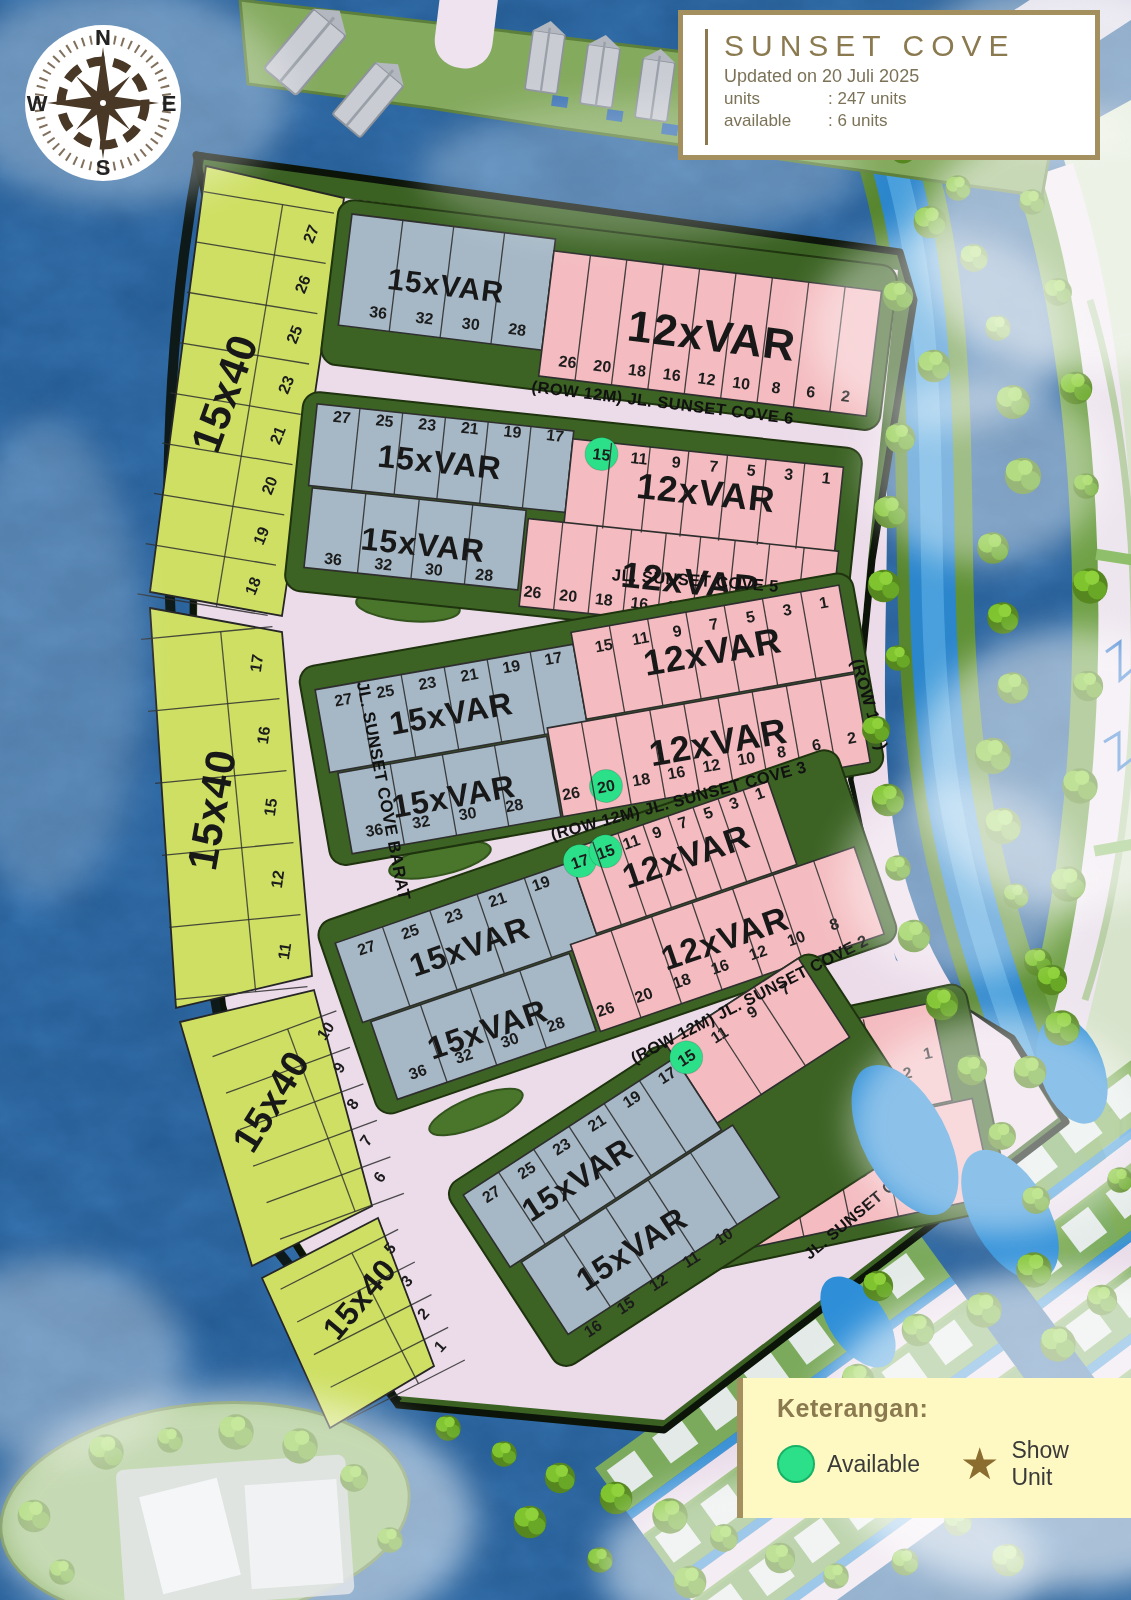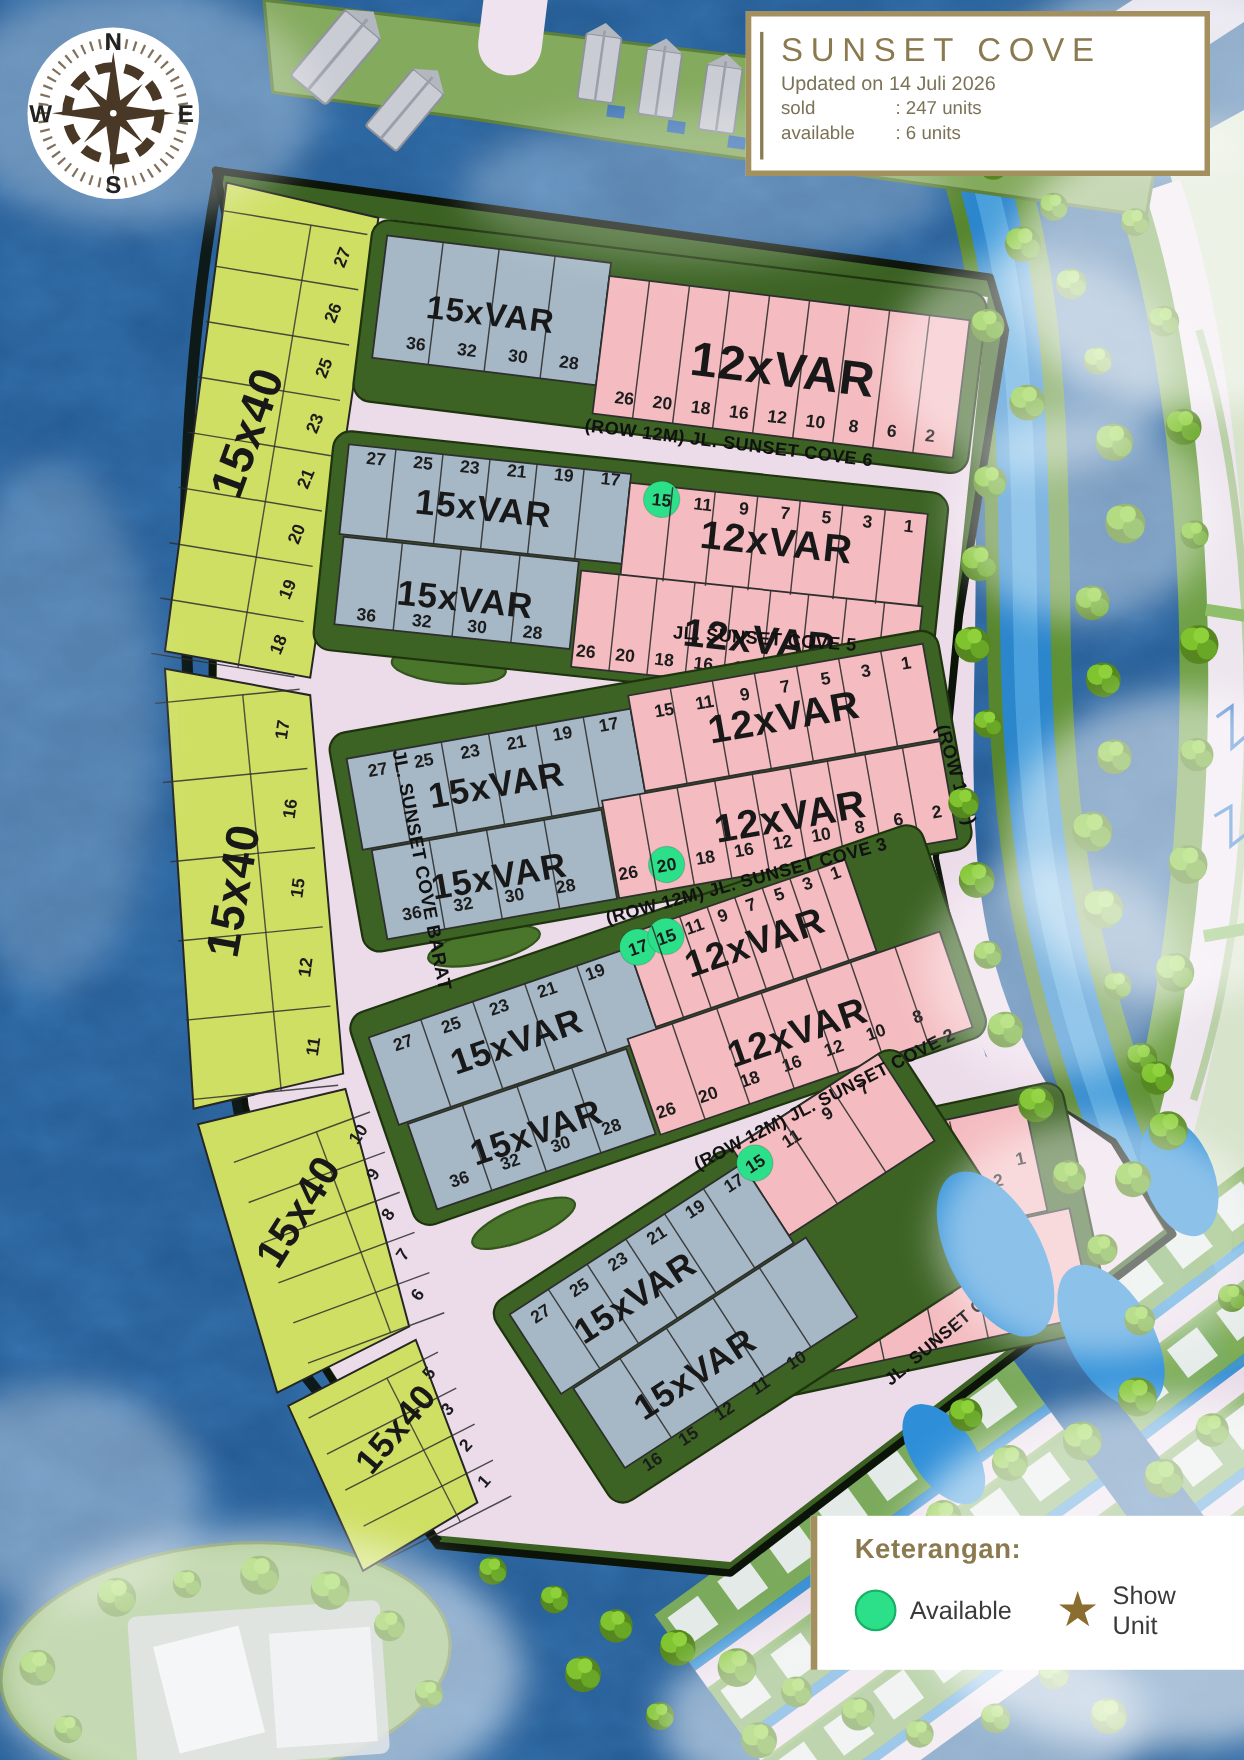--- a/index.html
+++ b/index.html
@@ -9,29 +9,29 @@
   .num{fill:#1c1c1c;font-weight:600;}
   .biglab{fill:#181818;font-weight:600;letter-spacing:1px;}
   .street{fill:#111;font-weight:700;letter-spacing:.4px;}
   .lotB{fill:var(--lot-blue);stroke:#2e2e2e;stroke-width:1.6;}
   .lotP{fill:var(--lot-pink);stroke:#2e2e2e;stroke-width:1.6;}
   .belt{fill:var(--belt-green);stroke:#1e330e;stroke-width:2;}
   .stripSeg{fill:var(--lot-green);stroke:#262626;stroke-width:1.8;}
   .overlay{position:absolute;box-sizing:border-box;}
   
   .titleBox{left:678px;top:10px;width:422px;height:150px;background:#fff;
-    border:5px solid var(--gold-border);padding:14px 18px 10px 8px;}
+    border:5px solid var(--gold-border);padding:14px 18px 10px 22px;}
   .titleInner{border-left:3px solid var(--gold);padding-left:16px;height:100%;}
   .titleBox h1{margin:0;font-size:30px;font-weight:400;letter-spacing:7px;
     color:var(--gold);line-height:1.1;}
   .titleBox .sub{font-size:18px;color:#7b7257;font-weight:500;margin-top:4px;}
   .statRow{display:flex;font-size:17px;color:#7b7257;font-weight:500;margin-top:2px;}
   .statRow .lbl{width:104px;}
   
-  .legendBox{left:737px;top:1378px;width:394px;height:140px;background:#ffffff;
+  .legendBox{left:737px;top:1378px;width:394px;height:140px;background:#fef9c3;
     border-left:6px solid var(--gold-border);padding:16px 20px 10px 34px;}
   .legendBox h2{margin:0 0 14px 0;font-size:25px;color:var(--gold);font-weight:700;letter-spacing:.5px;}
   .legRow{display:flex;align-items:center;gap:40px;}
   .legItem{display:flex;align-items:center;gap:12px;font-size:23px;color:#3a3a3a;}
   .dotAvail{width:34px;height:34px;border-radius:50%;background:var(--avail);
     border:2px solid #17b168;}
   .star{font-size:44px;color:#8a6d2f;line-height:30px;}
   
   .compass{left:22px;top:22px;width:162px;height:162px;}
 </style>
@@ -704,23 +704,23 @@
     <text x="0" y="72" text-anchor="middle" font-size="22" font-weight="bold" fill="#222">S</text>
     <text x="-66" y="8" text-anchor="middle" font-size="22" font-weight="bold" fill="#222">W</text>
     <text x="66" y="8" text-anchor="middle" font-size="22" font-weight="bold" fill="#222">E</text>
   </svg>
 </div>
 
 
 <div class="overlay titleBox">
   <div class="titleInner">
     <h1>SUNSET COVE</h1>
-    <div class="sub">Updated on 14 Juli 2026</div>
+    <div class="sub">Updated on 20 Juli 2025</div>
     <div class="statRow">
-      <span class="lbl">sold</span>
+      <span class="lbl">units</span>
       <span>:  247 units</span>
     </div>
     <div class="statRow">
       <span class="lbl">available</span>
       <span>:  6 units</span>
     </div>
   </div>
 </div>
 
 

